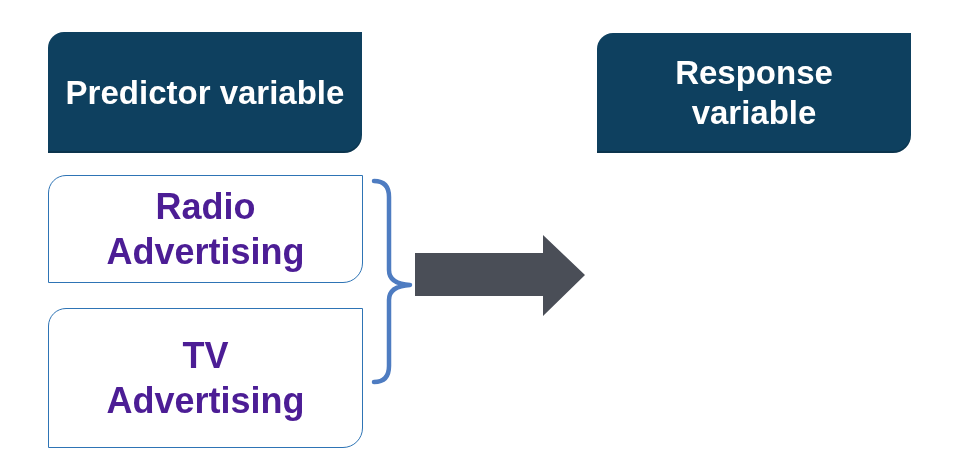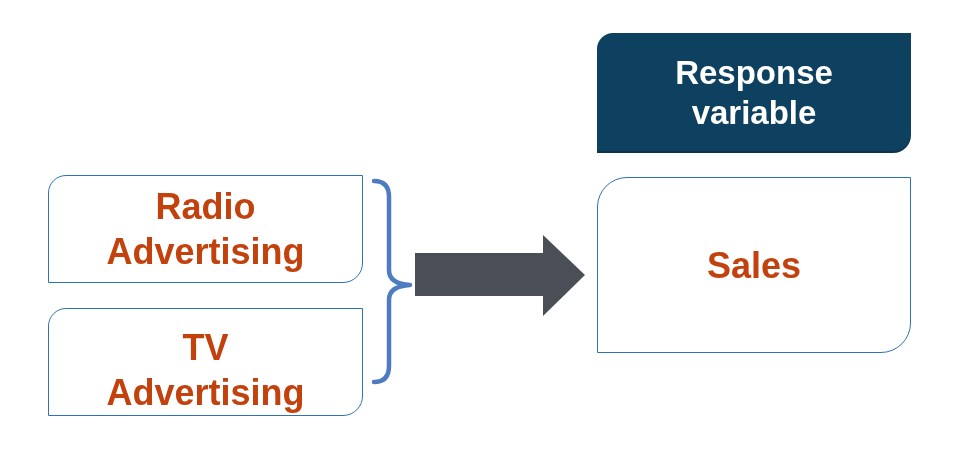--- a/index.html
+++ b/index.html
@@ -37,77 +37,76 @@
   .hdr-response {
     left: 597px; top: 33px;
     width: 314px; height: 120px;
     border-radius: 16px 0 18px 0;
     text-align: center;
   }
   .vbox {
     position: absolute;
     background: #ffffff;
     border: 1.5px solid #2e74b5;
-    color: #c2410c;
+    color: #4c1d95;
     font-weight: bold;
     font-size: 36px;
     line-height: 45px;
     display: flex;
     align-items: center;
     justify-content: center;
     text-align: center;
     white-space: pre-line;
     box-sizing: border-box;
   }
   .vbox-radio {
     left: 48px; top: 175px;
     width: 315px; height: 108px;
     border-radius: 18px 0 20px 0;
   }
   .vbox-tv {
     left: 48px; top: 308px;
-    width: 315px; height: 108px;
+    width: 315px; height: 140px;
     border-radius: 18px 0 20px 0;
-    align-items: flex-end;
   }
   .vbox-sales {
     left: 597px; top: 177px;
     width: 314px; height: 176px;
     border-radius: 30px 0 30px 0;
   }
   .overlay {
     position: absolute;
     left: 0; top: 0;
     width: 957px; height: 449px;
     pointer-events: none;
   }
 </style>
 </head>
 <body>
 
 <div class="canvas">
 
+  <div class="hdr hdr-predictor">
+    <span>Predictor variable</span>
+  </div>
 
   <div class="hdr hdr-response">
     <span>Response
 variable</span>
   </div>
 
   <div class="vbox vbox-radio">
     <span>Radio
 Advertising</span>
   </div>
 
   <div class="vbox vbox-tv">
     <span>TV
 Advertising</span>
   </div>
 
-  <div class="vbox vbox-sales">
-    <span>Sales</span>
-  </div>
 
   <svg class="overlay" viewBox="0 0 957 449">
     <path d="M 374,181 Q 389,181 389,197 L 389,270 Q 389,284 410,285 Q 389,286 389,300 L 389,366 Q 389,382 374,382" fill="none" stroke="#4e7cc1" stroke-width="4.5" stroke-linecap="round" stroke-linejoin="round"></path>
     <polygon points="415,253 543,253 543,235 585,275 543,316 543,296 415,296" fill="#4a4e57"></polygon>
   </svg>
 
 </div>
 
 </body></html>

